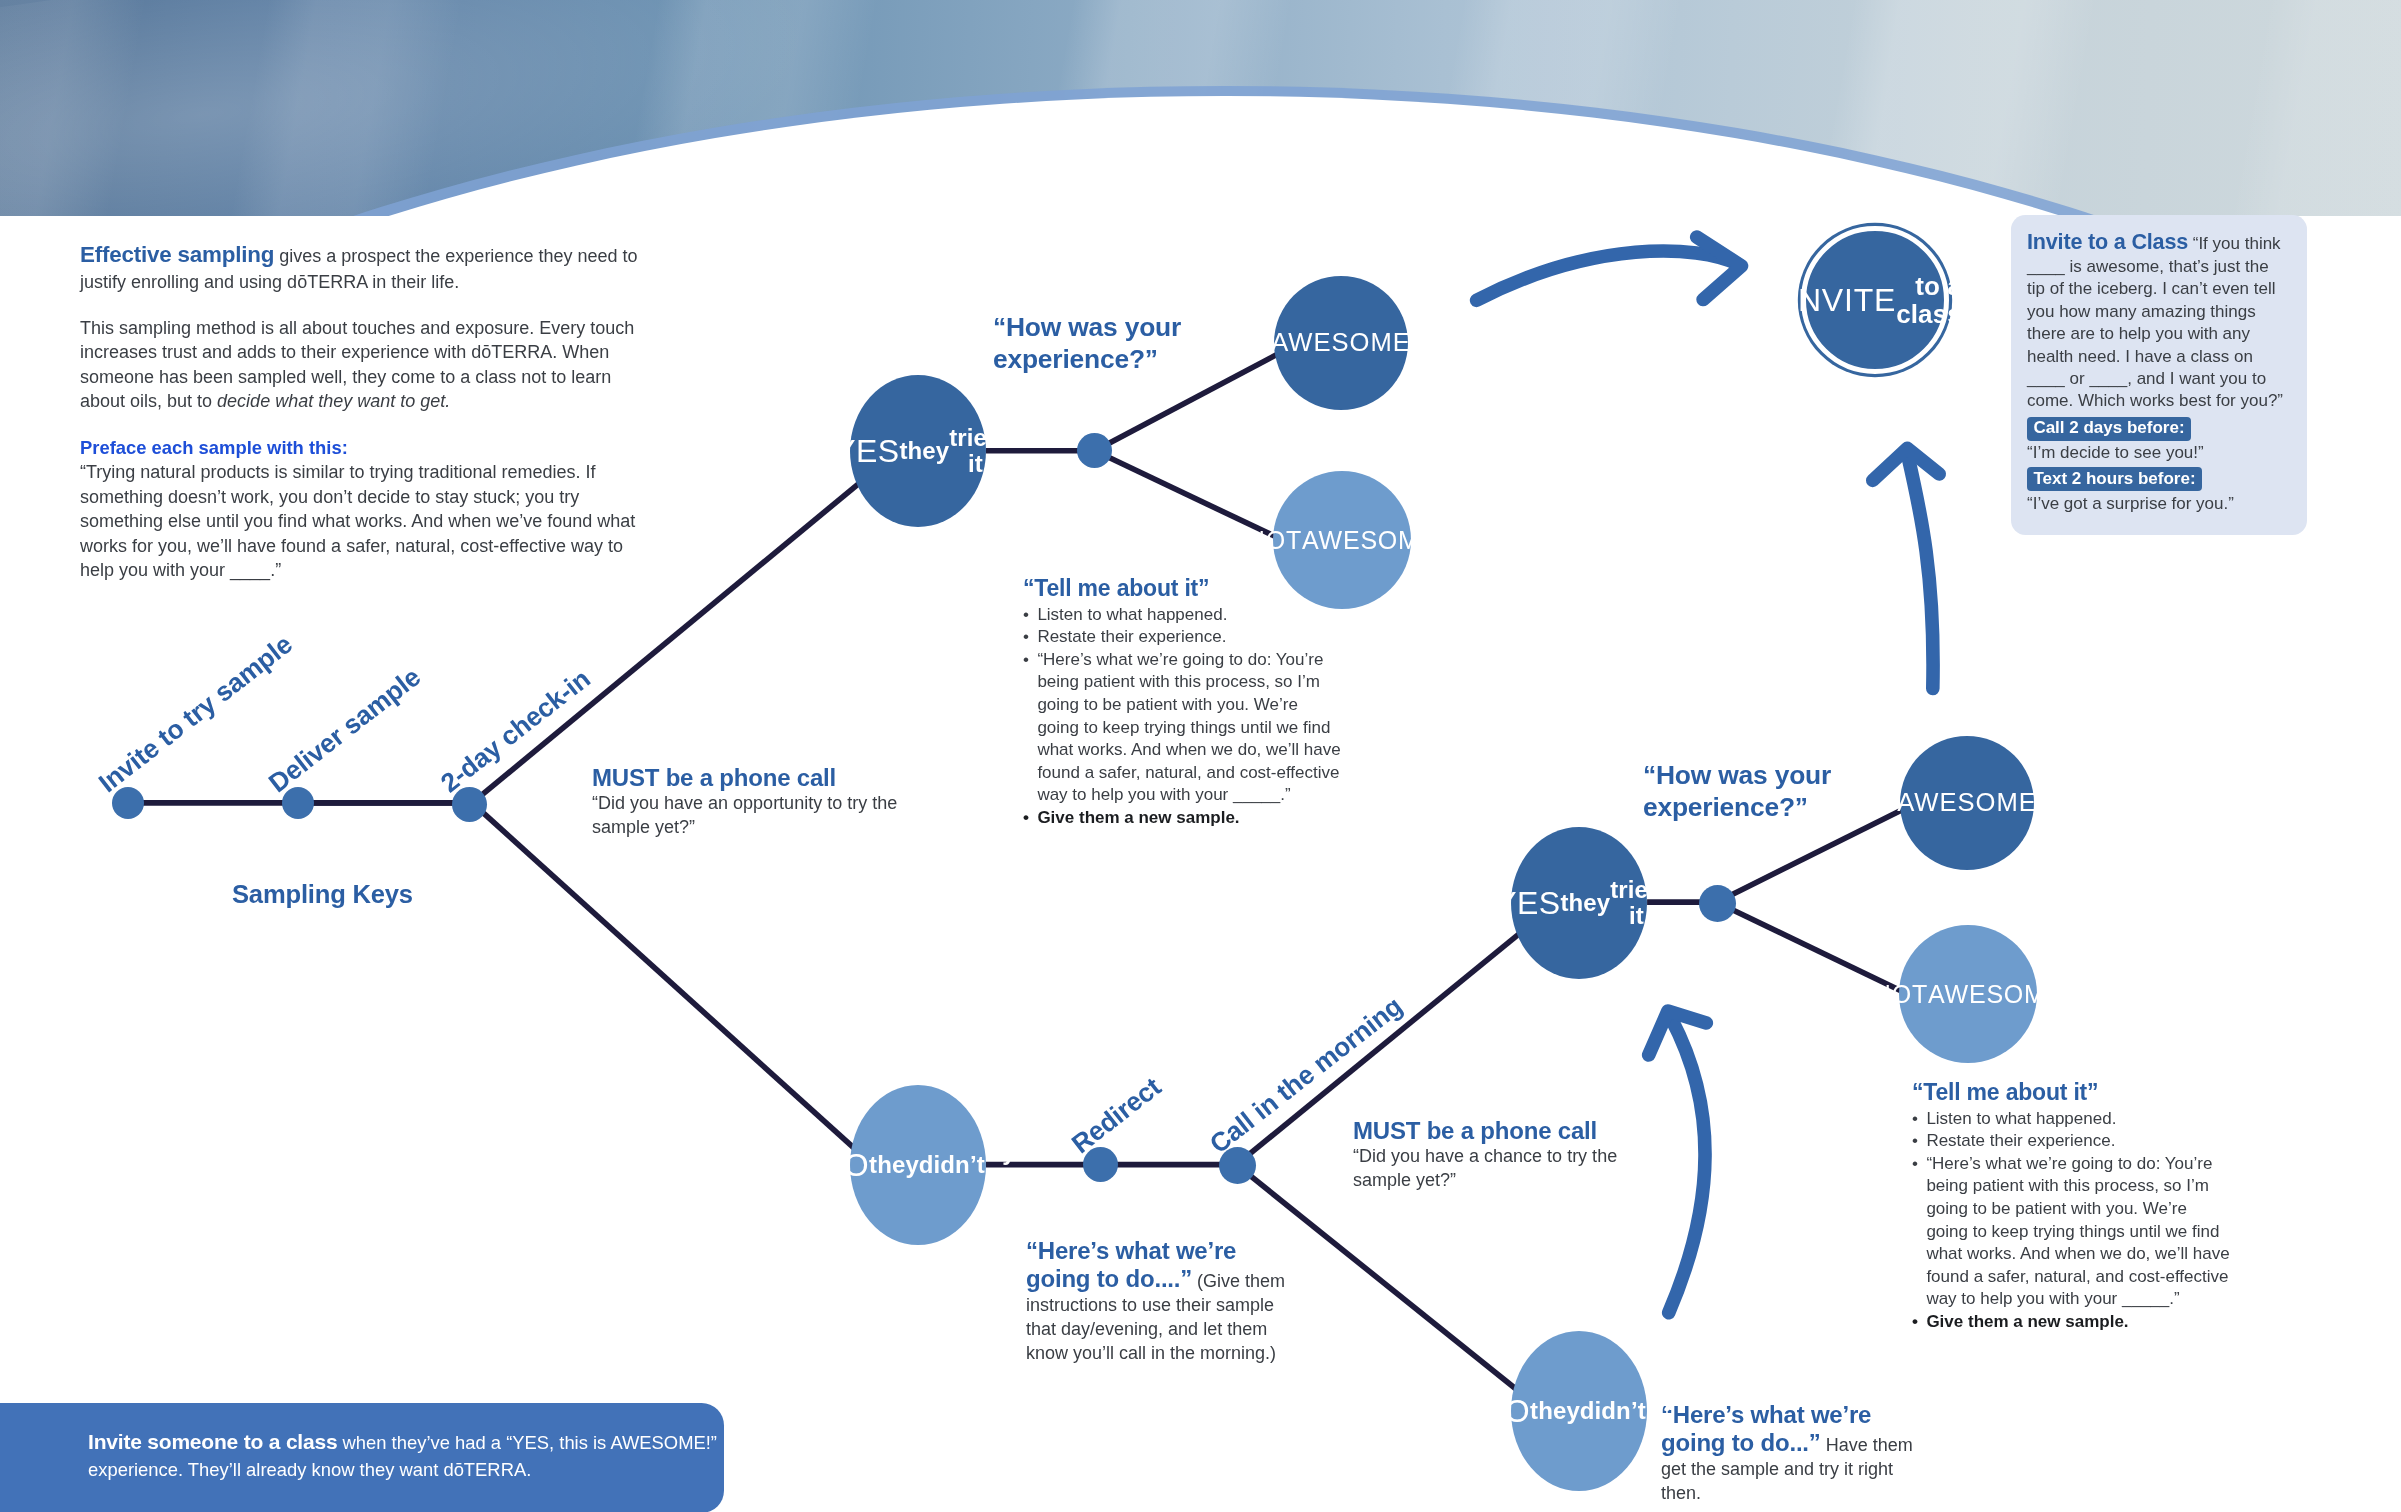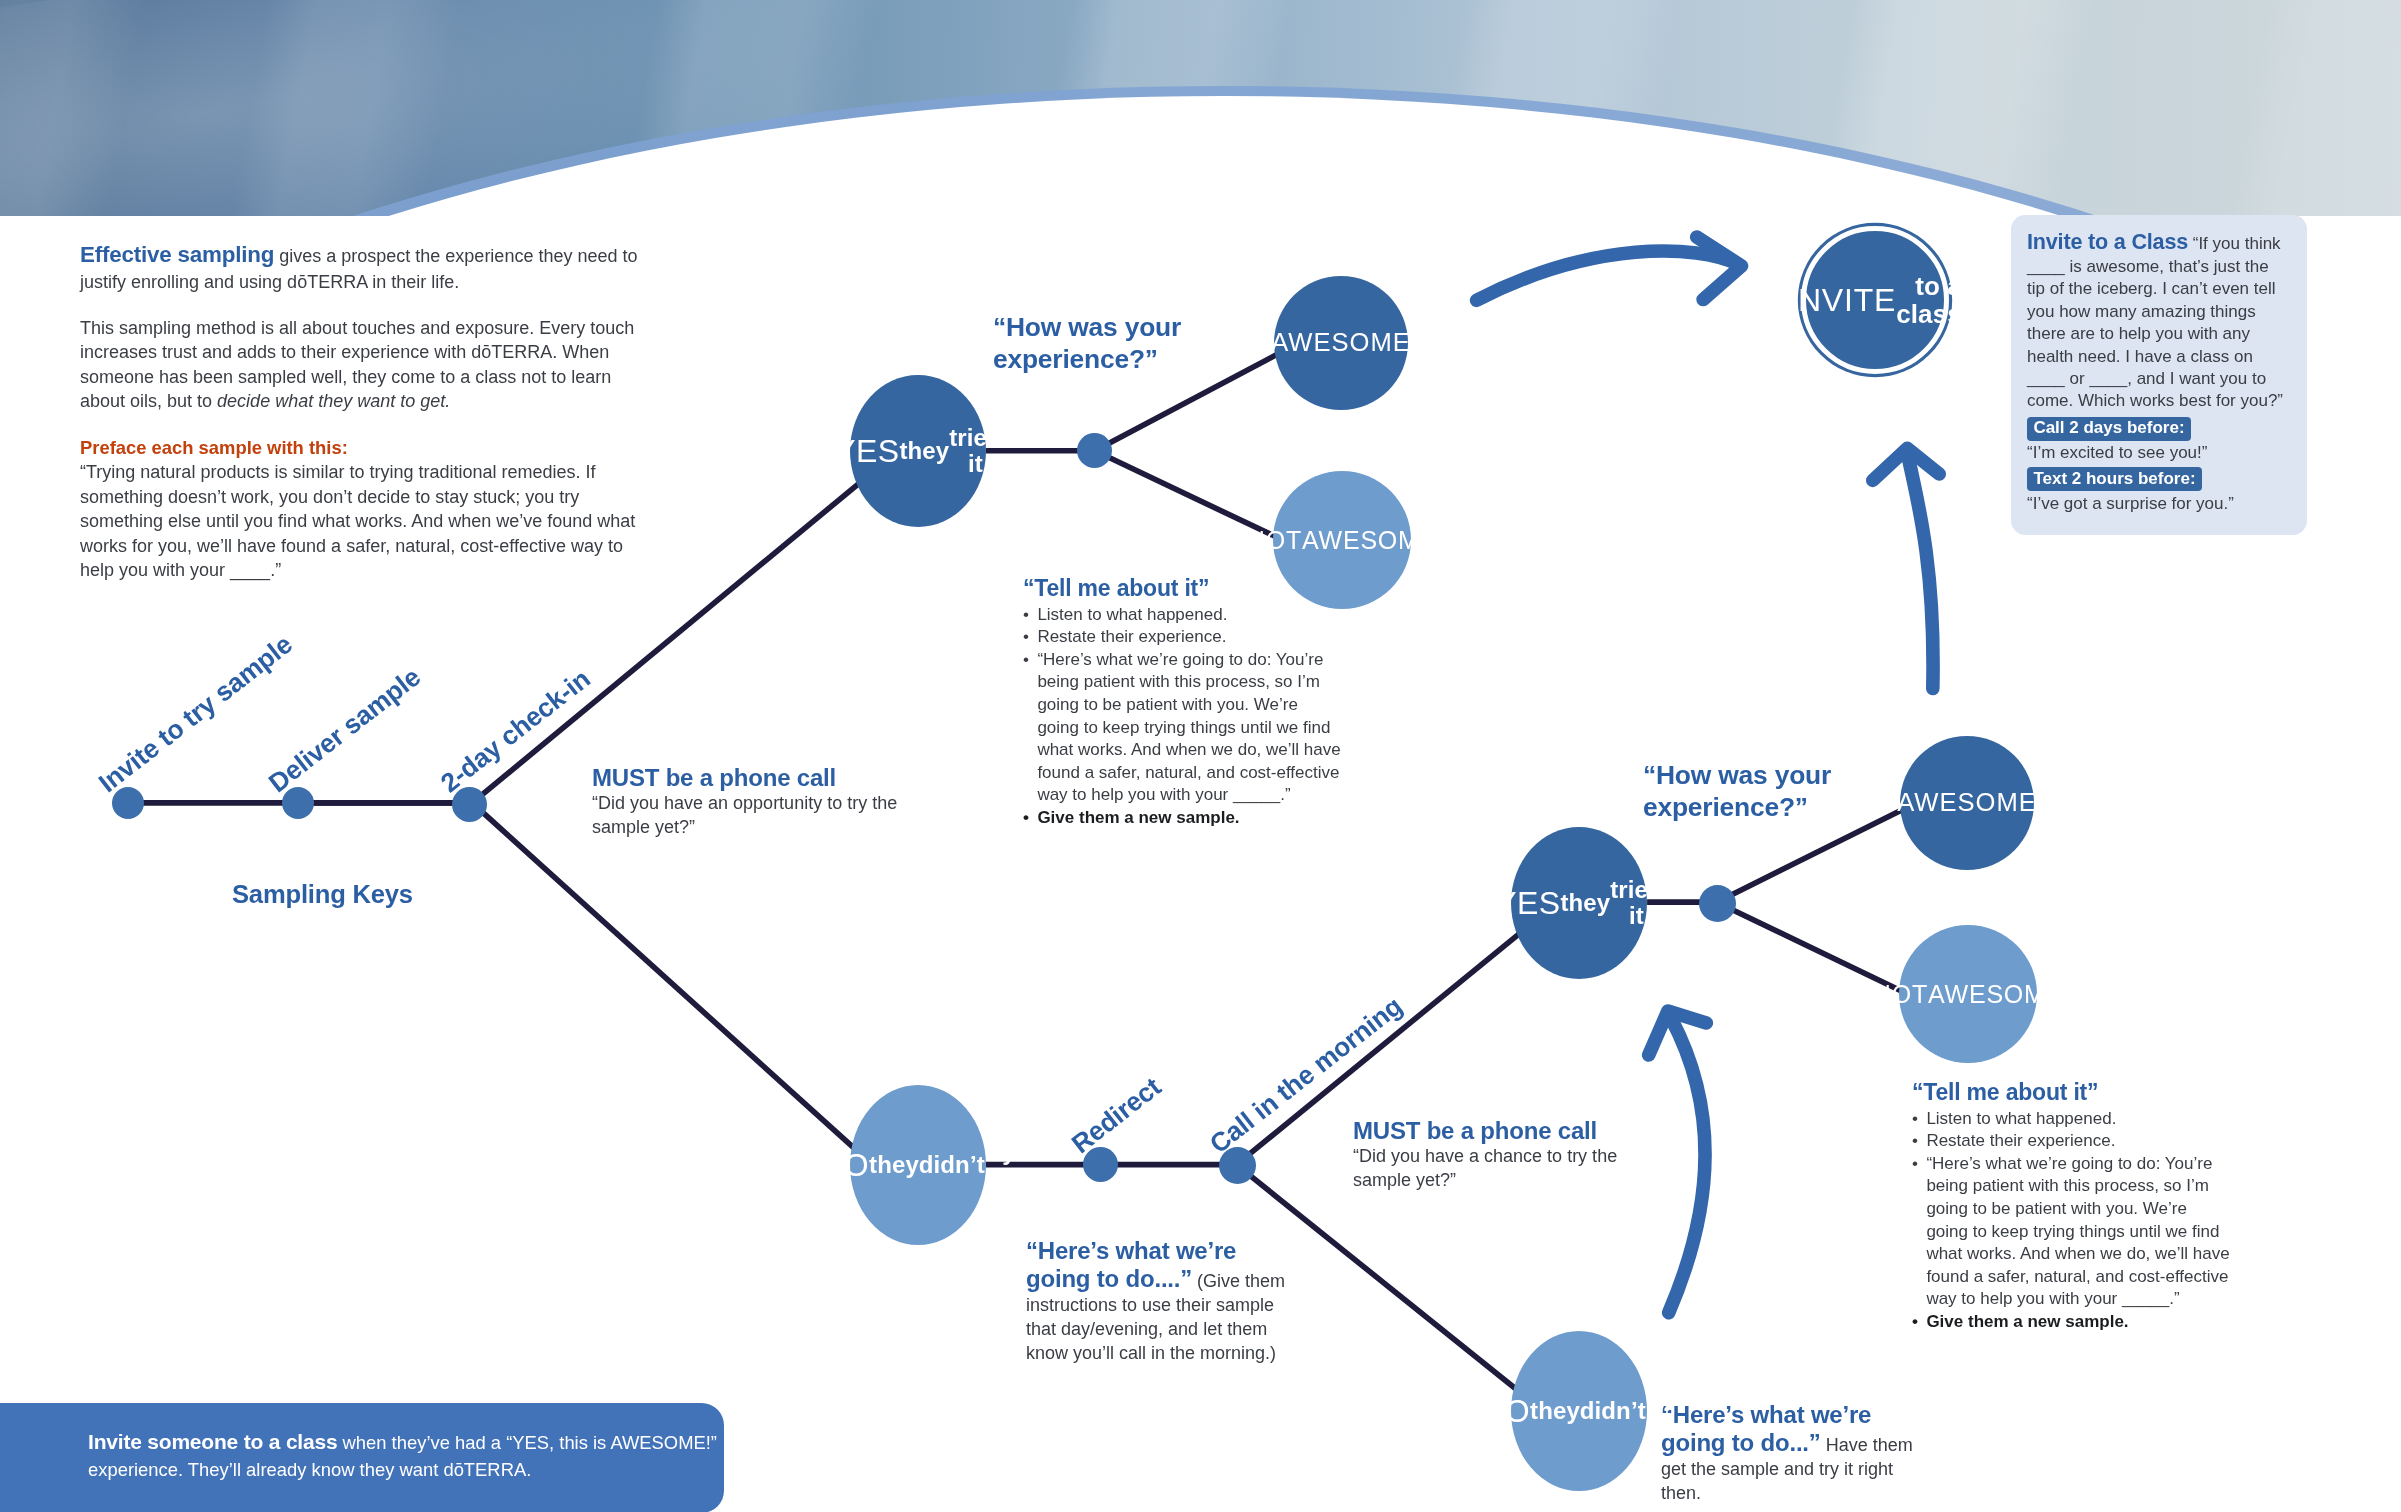--- a/index.html
+++ b/index.html
@@ -58,21 +58,21 @@
 
   
   .blk{position:absolute;color:#3b3f45;font-size:17.6px;line-height:1.33;}
 
   
   #intro{left:80px;top:240px;width:560px;font-size:18px;line-height:1.36;color:#3a3e44;}
   #intro p{margin:0 0 21px 0;}
   #intro p:last-child{margin-bottom:0;}
   #intro .lead{font-size:22.4px;font-weight:700;color:#2b5ea3;letter-spacing:-0.2px;}
   #intro em{font-style:italic;}
-  #intro .pref{font-weight:700;color:#c2410c;font-size:18.4px;}
+  #intro .pref{font-weight:700;color:#1d4ed8;font-size:18.4px;}
 
   
   #keys{left:232px;top:877px;width:416px;}
   #keys .kt{font-size:25.6px;font-weight:700;color:#2b5ea3;margin-bottom:3.2px;letter-spacing:-0.2px;}
   #keys ul{margin:0;padding:0;list-style:none;}
   #keys li{font-size:18px;color:#3a3e44;line-height:1.36;}
   #keys li:before{content:"· ";}
 
   
   .callout .ct{font-size:24px;font-weight:700;color:#2b5ea3;letter-spacing:-0.2px;line-height:1.18;}
@@ -257,21 +257,21 @@
     <span class="n1">INVITE</span>
     <span class="n2">to a class</span>
   </div>
 
   <div id="invite-card">
     <div>
       <span class="ic-head">Invite to a Class</span><span class="ic-body"> “If you think ____ is awesome, that’s just the tip of the iceberg. I can’t even tell you how many amazing things there are to help you with any health need. I have a class on ____ or ____, and I want you to come. Which works best for you?”</span>
     </div>
     <div class="tagrow">
       <span class="tag">Call 2 days before:</span>
-      <div class="tagtext">“I’m excited to see you!”</div>
+      <div class="tagtext">“I’m decide to see you!”</div>
     </div>
     <div class="tagrow">
       <span class="tag">Text 2 hours before:</span>
       <div class="tagtext">“I’ve got a surprise for you.”</div>
     </div>
   </div>
 
   <div class="node node-light" style="left:850px;top:1085px;width:136px;height:160px;">
     <span class="n1">NO</span>
     <span class="n2">they</span>

